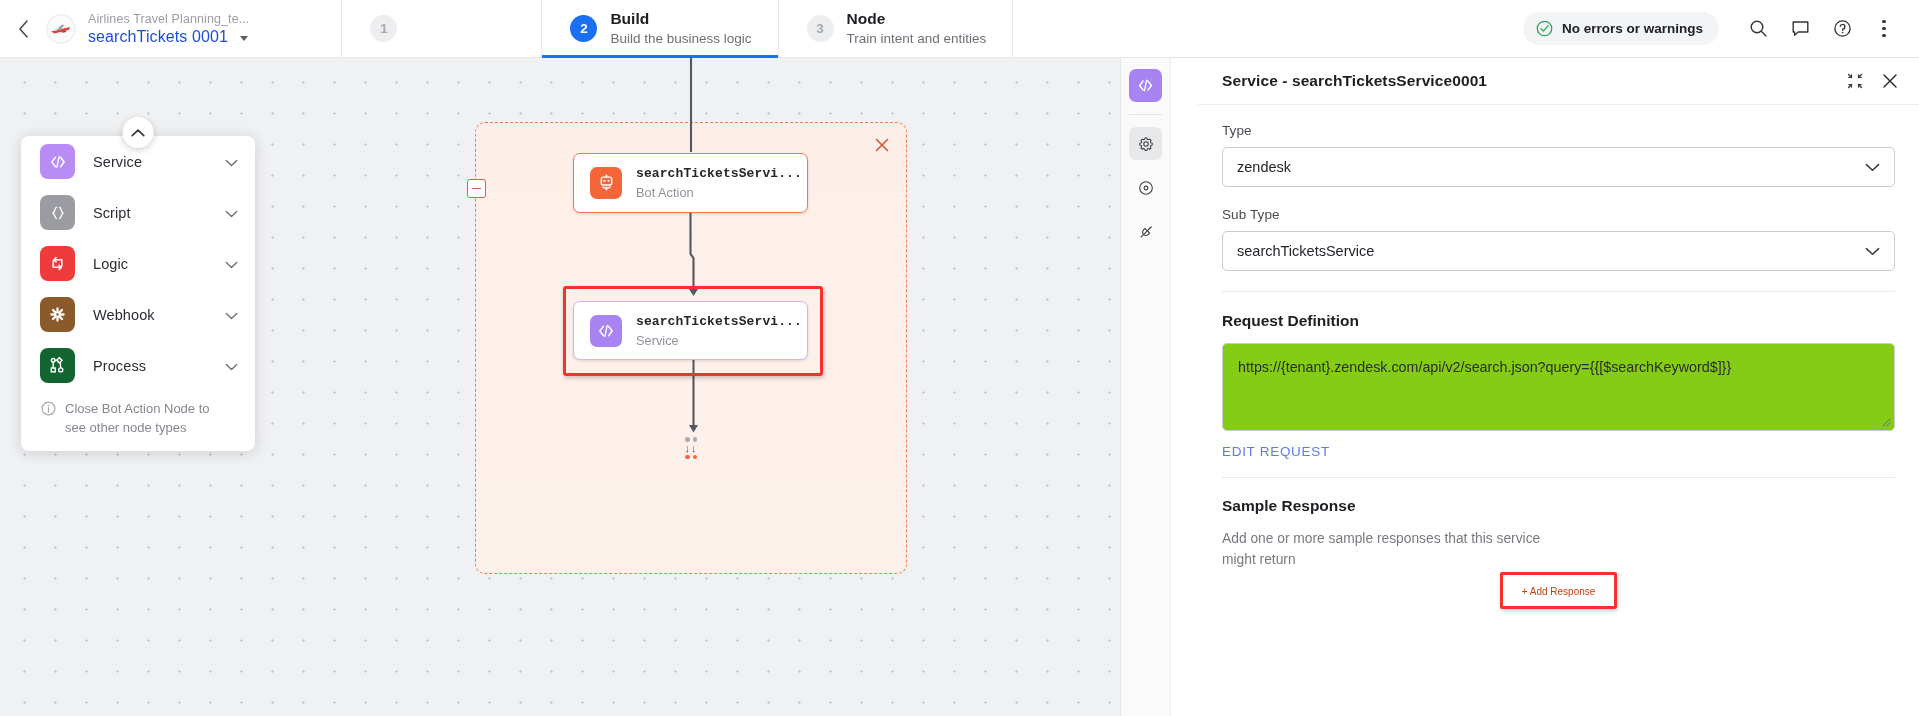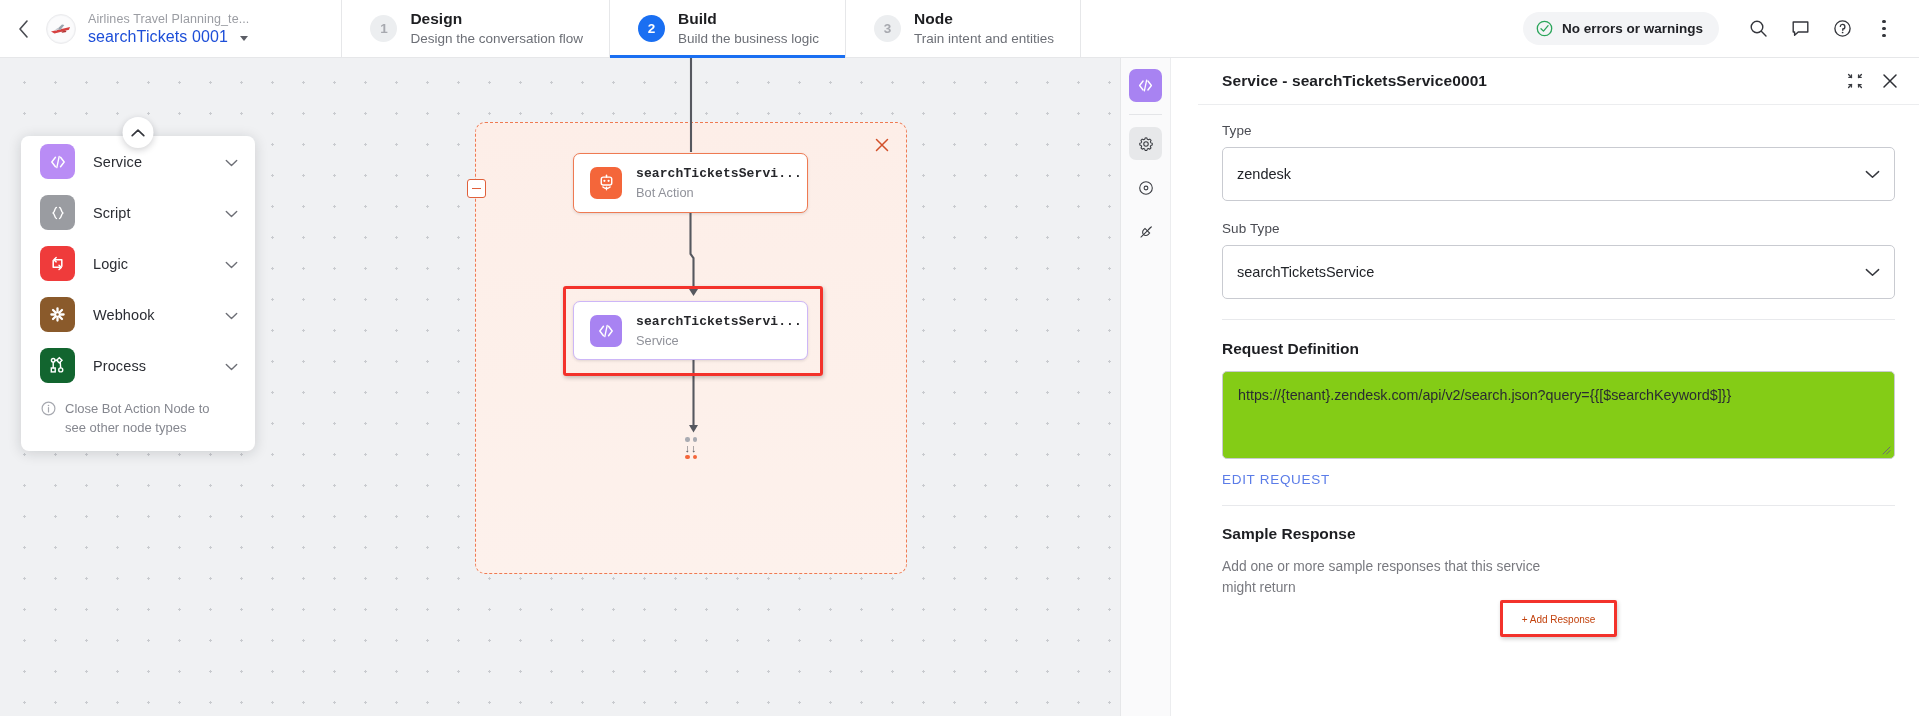--- a/index.html
+++ b/index.html
@@ -204,21 +204,21 @@
     height: 47px; display: flex; align-items: center; padding: 0 20px 0 24px;
     border-bottom: 1px solid #ecedef; flex: 0 0 auto;
   }
   .rtitle { font-size: 15.5px; font-weight: bold; color: #1d1e22; letter-spacing: .1px; }
   .rhead-actions { margin-left: auto; display: flex; align-items: center; gap: 18px; }
   .rhead-actions > div { cursor: pointer; display: flex; align-items: center; justify-content: center; }
 
   .rcontent { flex: 1; overflow: hidden; padding: 18px 24px 0 24px; }
   .fld-label { font-size: 13.5px; color: #4a4c53; margin-bottom: 9px; letter-spacing: .1px; }
   .select {
-    height: 54px; border: 1px solid #c9cbd1; border-radius: 5px;
+    height: 40px; border: 1px solid #c9cbd1; border-radius: 5px;
     display: flex; align-items: center; padding: 8px 14px;
     font-size: 14.5px; color: #222429; cursor: pointer; background: #fff;
     margin-bottom: 20px;
   }
   .select .chev { margin-left: auto; }
   .divider { height: 1px; background: #e8e9ec; margin: 10px 0 20px; }
   .sec-title { font-size: 15.5px; font-weight: bold; color: #1d1e22; margin-bottom: 13px; }
   .textarea {
     border: 1px solid #c9cbd1; border-radius: 5px; padding: 13px 15px;
     min-height: 88px; font-size: 14.3px; color: #2a2c31; line-height: 21px;
@@ -267,24 +267,20 @@
         <div class="brand-title">
           <span>searchTickets 0001</span>
           <i class="caret-dn"></i>
         </div>
       </div>
     </div>
 
     <div class="steps">
       <div class="step">
         <div class="step-num">1</div>
-        <div class="step-txt">
-          <div class="step-name">Design</div>
-          <div class="step-desc">Design the conversation flow</div>
-        </div>
       </div>
       <div class="step active">
         <div class="step-num">2</div>
         <div class="step-txt">
           <div class="step-name">Build</div>
           <div class="step-desc">Build the business logic</div>
         </div>
       </div>
       <div class="step">
         <div class="step-num">3</div>

